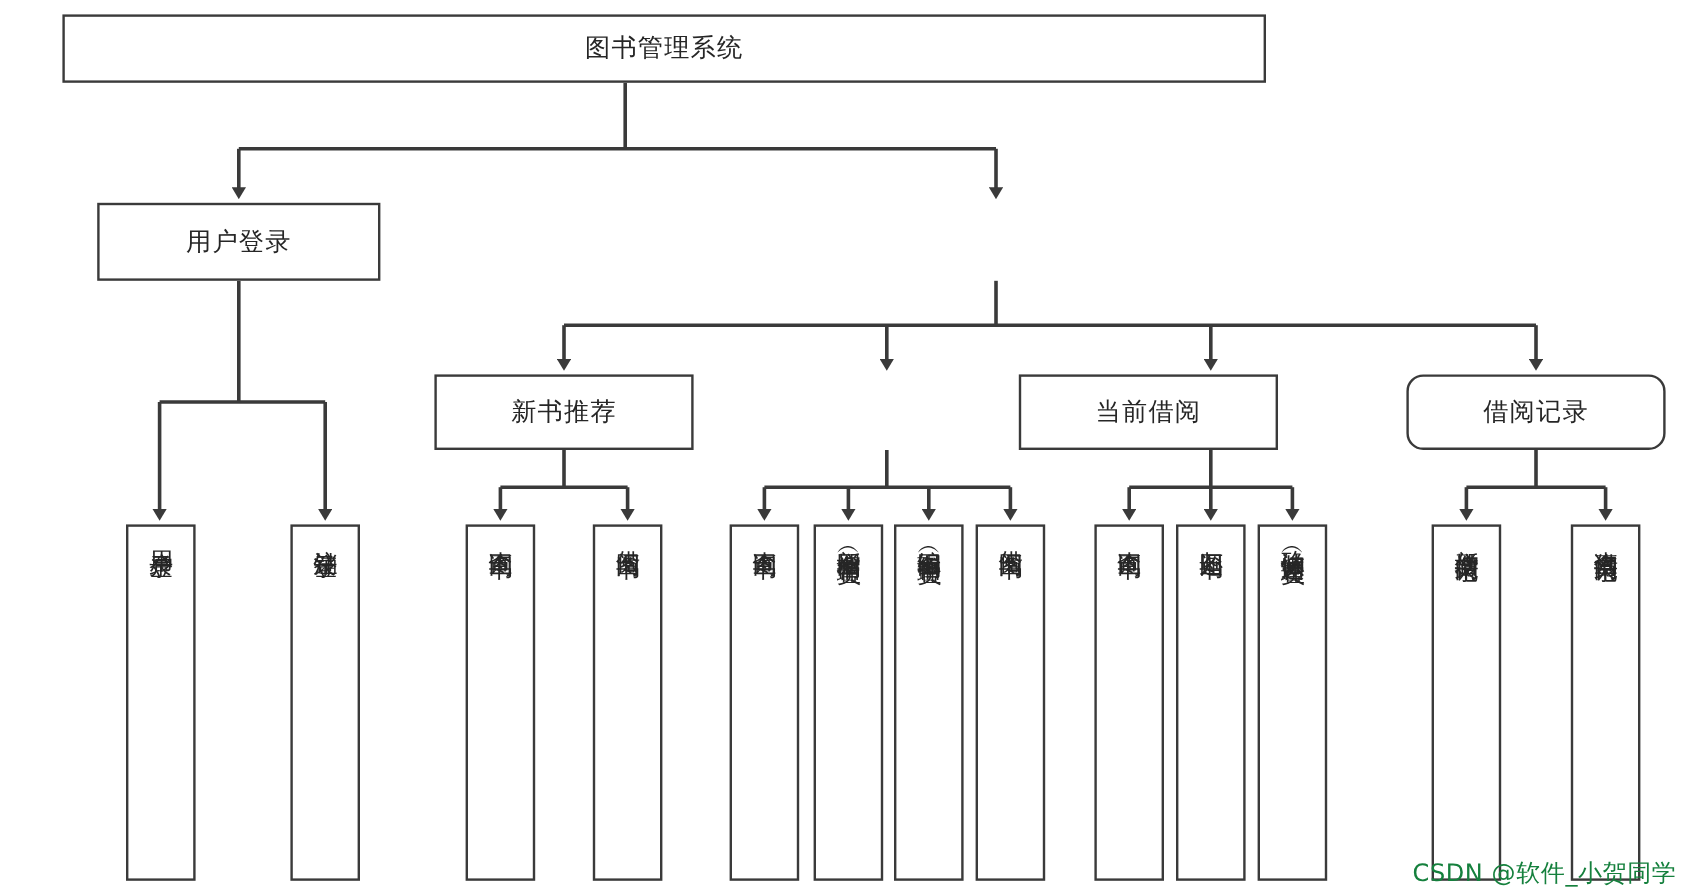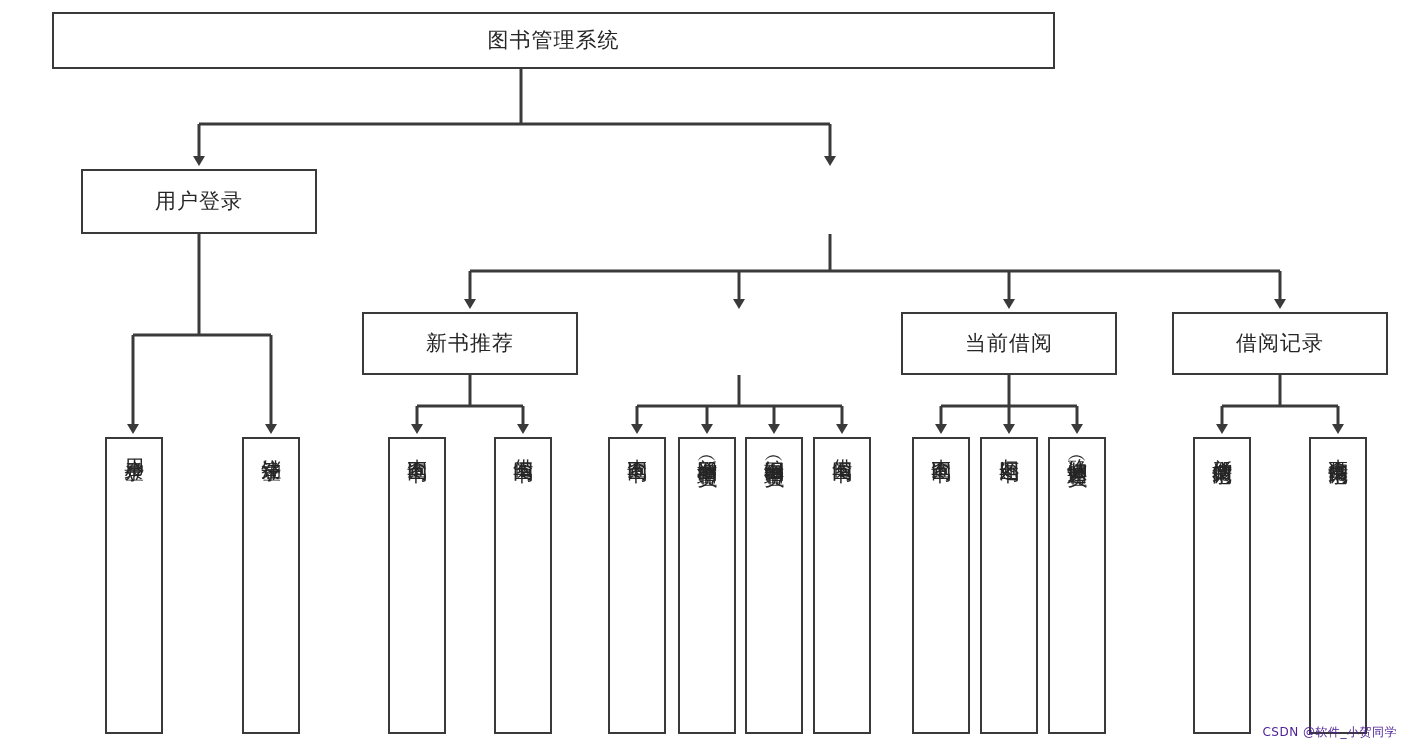--- a/index.html
+++ b/index.html
@@ -55,22 +55,22 @@
     text-orientation: upright;
     font-size: 20px;
     line-height: 1.18;
     letter-spacing: 1.5px;
     white-space: nowrap;
   }
   #watermark {
     position: absolute;
     right: 8px;
     bottom: 6px;
-    font-size: 12px;
-    color: #4c1d95;
+    font-size: 20px;
+    color: #15803d;
     letter-spacing: 0.5px;
     white-space: nowrap;
   }
 </style>
 </head>
 <body>
 
 <div id="canvas">
 
   <svg class="wires" viewBox="0 0 1405 747" xmlns="http://www.w3.org/2000/svg">
@@ -127,24 +127,24 @@
     <span class="label">图书管理系统</span>
   </div>
 
   <div class="node h" style="left:81px; top:169px; width:236px; height:65px;">
     <span class="label">用户登录</span>
   </div>
 
   <div class="node h" style="left:362px; top:312px; width:216px; height:63px;justify-content:center;">
     <span class="label">新书推荐</span>
   </div>
-  <div class="node h" style="left:901px; top:312px; width:216px; height:63px;">
+  <div class="node h" style="left:849px; top:312px; width:216px; height:63px;">
     <span class="label">当前借阅</span>
   </div>
-  <div class="node h" style="left:1172px; top:312px; width:216px; height:63px;">
+  <div class="node h" style="left:1172px; top:312px; width:216px; height:63px;border-radius:14px;">
     <span class="label">借阅记录</span>
   </div>
 
   <div class="node v" style="left:105px; top:437px; width:58px; height:297px;">
     <span class="label">用户登录</span>
   </div>
   <div class="node v" style="left:242px; top:437px; width:58px; height:297px;">
     <span class="label">注销登录</span>
   </div>
 

